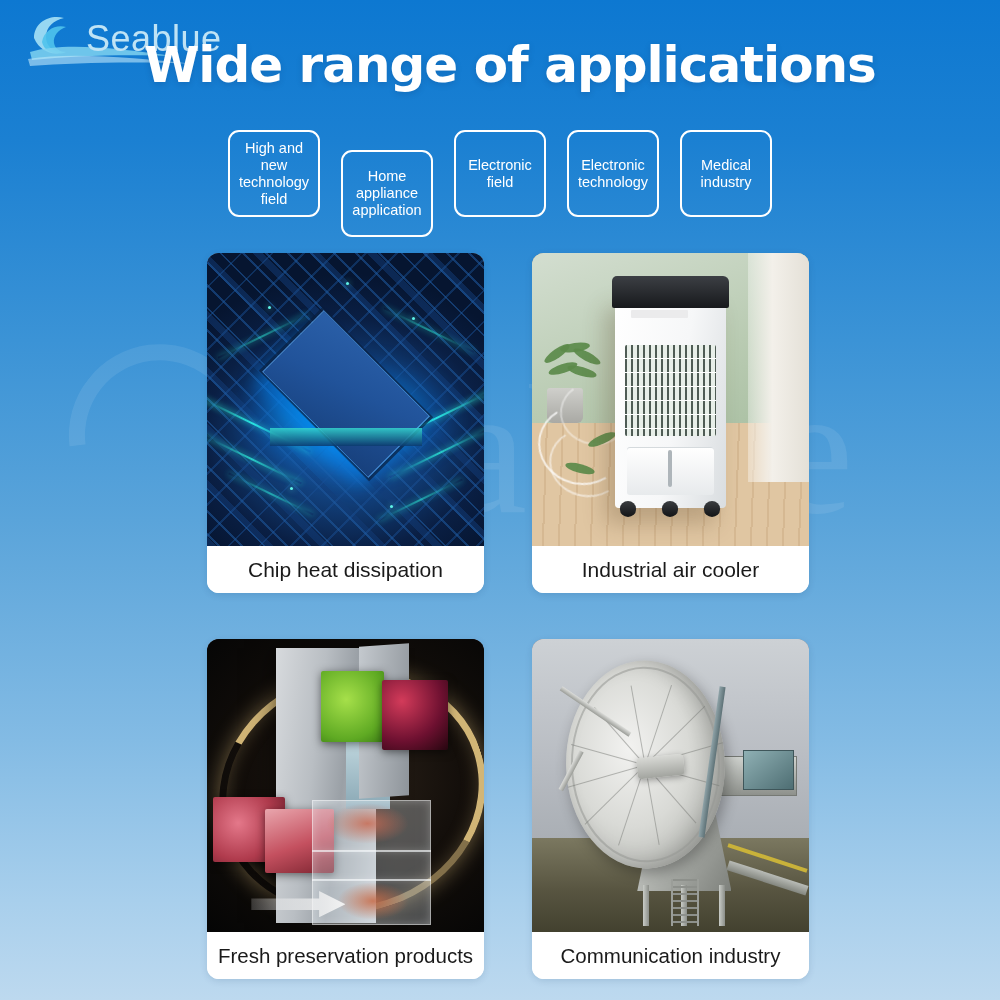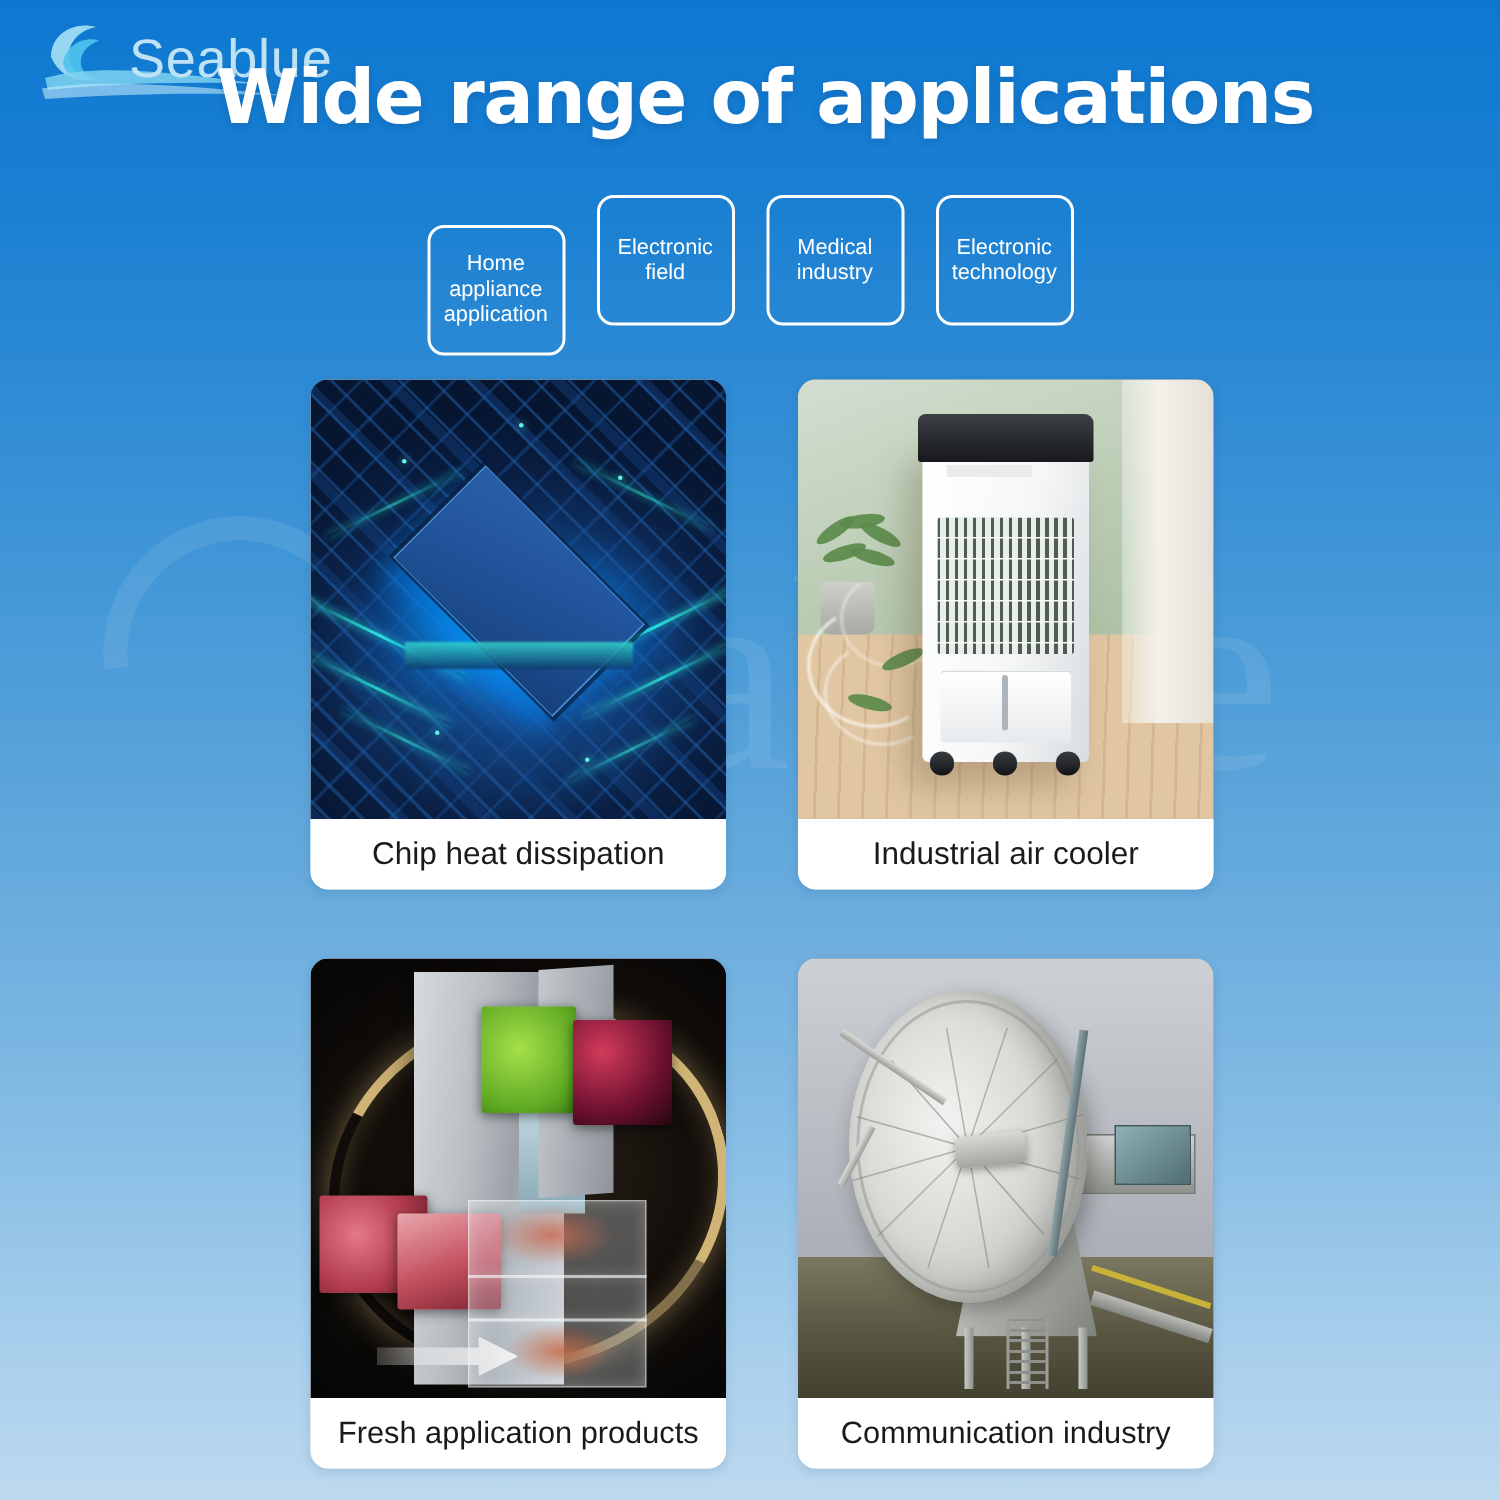--- a/index.html
+++ b/index.html
@@ -247,31 +247,34 @@
     <path d="M18 34 C20 22, 32 16, 42 19 C34 22, 29 28, 30 35 C31 41, 36 44, 42 44 C33 48, 20 44, 18 34 Z" fill="#4fc3ec" opacity="0.9"></path>
     <path d="M6 44 C40 34, 90 40, 150 48 C96 46, 48 48, 8 52 Z" fill="#7fd2f0" opacity="0.85"></path>
     <path d="M4 51 C48 44, 110 50, 172 56 C108 53, 52 55, 6 58 Z" fill="#bfe8fa" opacity="0.6"></path>
   </svg>
   <div class="logo-text">Seablue</div>
 </div>
 
 <div class="title">Wide range of applications</div>
 
 <div class="tags">
+  <div class="tag tag-0">
+      <span>High and new technology field</span>
+    </div>
   <div class="tag tag-1">
       <span>Home appliance application</span>
     </div>
   <div class="tag tag-2">
       <span>Electronic field</span>
     </div>
+  <div class="tag tag-3">
+      <span>Electronic technology</span>
+    </div>
   <div class="tag tag-4">
       <span>Medical industry</span>
-    </div>
-  <div class="tag tag-3">
-      <span>Electronic technology</span>
     </div>
 </div>
 
 <div class="grid">
 
   <div class="card">
     <div class="card-media">
       <div class="chip-scene">
         <div class="chip-board"></div>
         <div class="chip-trace t1"></div>
@@ -352,21 +355,21 @@
         <div class="food f-meat"></div>
         <div class="food f-steak"></div>
         <div class="drawer d1"></div>
         <div class="drawer d2"></div>
         <div class="drawer d3"></div>
         <div class="d-lobster"></div>
         <div class="d-crab"></div>
         <div class="arrow"></div>
       </div>
     </div>
-    <div class="card-caption">Fresh application products</div>
+    <div class="card-caption">Fresh preservation products</div>
   </div>
 
   <div class="card">
     <div class="card-media">
       <div class="sat-scene">
         <div class="sat-sky"></div>
         <div class="sat-ground"></div>
         <div class="platform"></div>
         <div class="cabin"></div>
         <div class="mount"></div>

